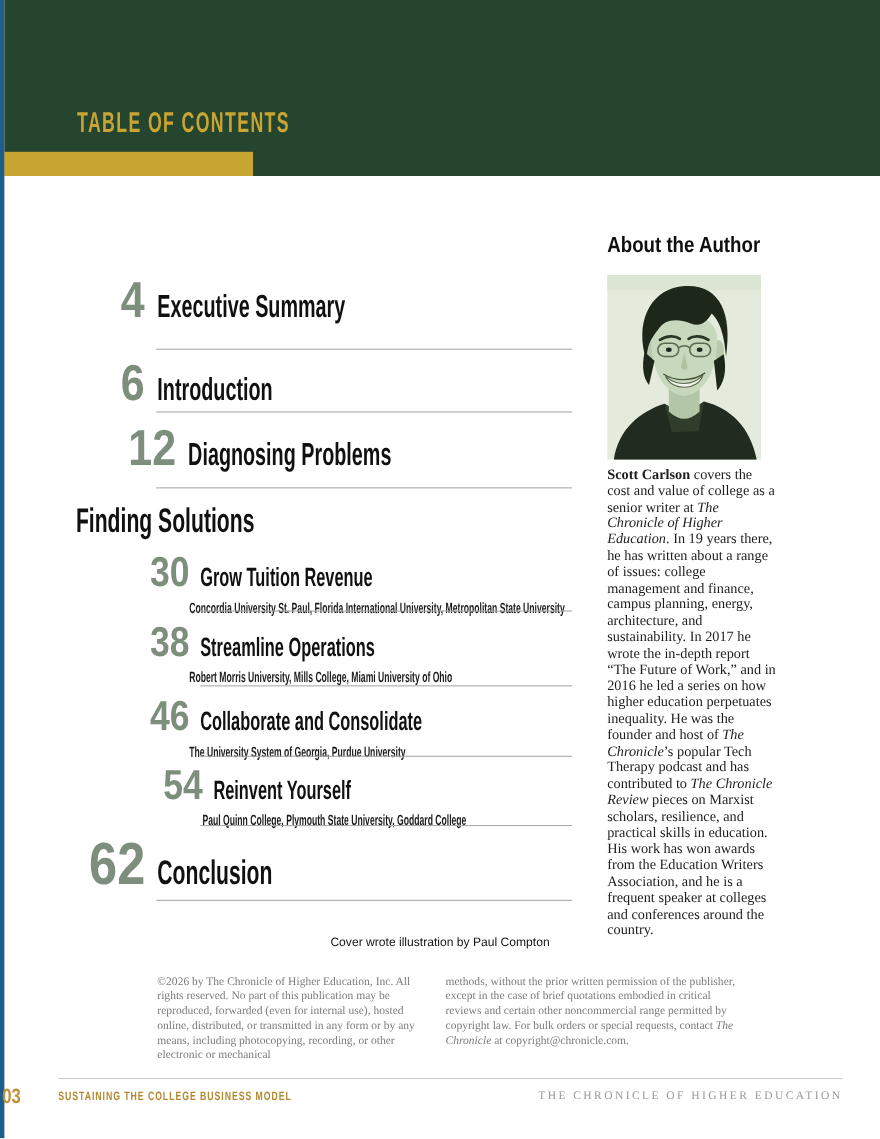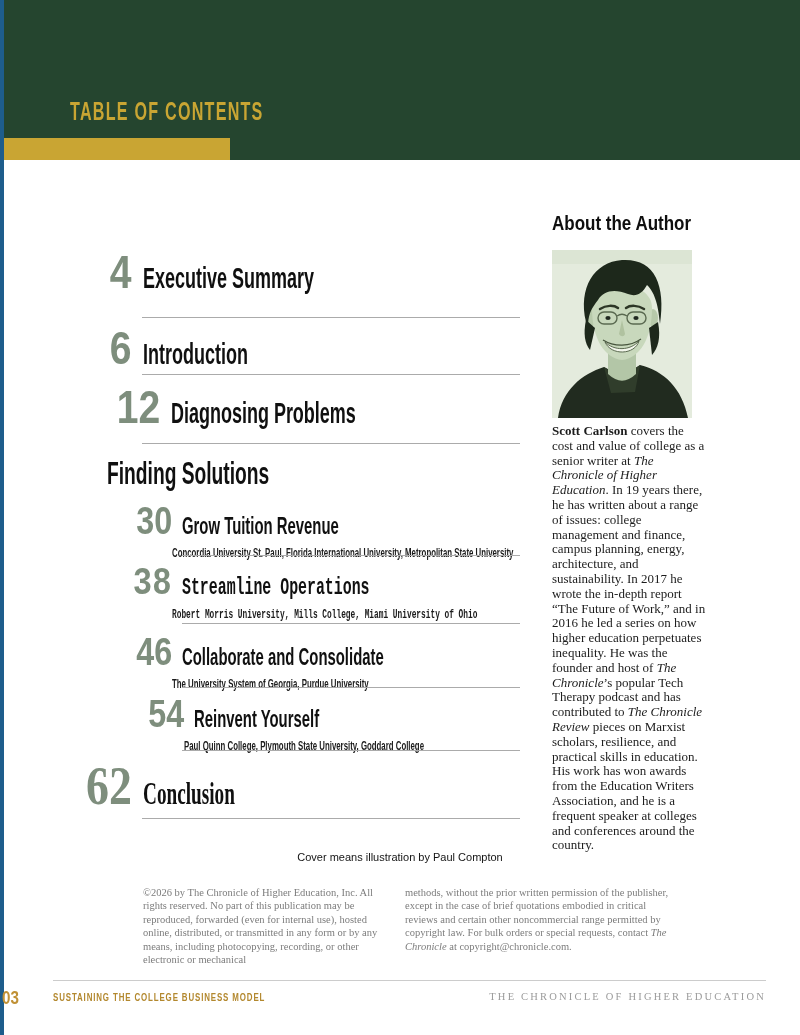--- a/index.html
+++ b/index.html
@@ -22,21 +22,21 @@
   .toc-entry .num .cond{transform:scaleX(0.85);transform-origin:100% 50%;}
   .ttl{font-weight:700;color:#101010;line-height:1;white-space:nowrap;}
   .sub-line{font-weight:700;color:#1b1b1b;line-height:1;margin-top:8px;font-size:13.5px;white-space:nowrap;}
   .sub-line .cond{transform:scaleX(0.58);}
   .k-main .num{width:132px;font-size:46px;}
   .k-main .ttl{font-size:29px;margin-left:11px;}
   .k-sub .num{width:172px;font-size:38px;}
   .k-sub .ttl{font-size:24px;margin-left:10px;}
   .k-large .num{width:132px;font-size:54px;}
   .k-large .ttl{font-size:31px;margin-left:11px;}
-  .k-section{padding-left:107px;align-items:center;}
+  .k-section{padding-left:69px;align-items:center;}
   .k-section .ttl{font-size:31px;}
   .toc-div{position:absolute;height:1px;background:#ababab;}
   
   .author-heading{position:absolute;left:552px;top:213px;margin:0;font-size:20px;font-weight:700;
         color:#0f0f0f;line-height:1;white-space:nowrap;}
   .author-heading .cond{transform:scaleX(0.85);}
   .author-photo{position:absolute;left:552px;top:250px;width:140px;height:168px;}
   .bio{position:absolute;left:552px;top:424px;width:155px;margin:0;
        font-family:"Liberation Serif",serif;font-size:13px;line-height:14.8px;color:#1c1c1c;}
   
@@ -96,21 +96,21 @@
         </div>
       </div>
       <div class="toc-entry k-sub" style="top: 502px;">
         <span class="num"><span class="cond">30</span></span>
         <div>
           <div class="ttl"><span class="cond">Grow Tuition Revenue</span></div>
           <div class="sub-line"><span class="cond">Concordia University St. Paul, Florida International University, Metropolitan State University</span></div>
         </div>
       </div>
       <div class="toc-div" style="top: 555px; left: 182px; width: 338px;"></div>
-      <div class="toc-entry k-sub" style="top: 565px; font-family: Liberation Mono, monospace;">
+      <div class="toc-entry k-sub" style="top: 565px;">
         <span class="num"><span class="cond">38</span></span>
         <div>
           <div class="ttl"><span class="cond">Streamline Operations</span></div>
           <div class="sub-line"><span class="cond">Robert Morris University, Mills College, Miami University of Ohio</span></div>
         </div>
       </div>
       <div class="toc-div" style="top: 623px; left: 182px; width: 338px;"></div>
       <div class="toc-entry k-sub" style="top: 633px;">
         <span class="num"><span class="cond">46</span></span>
         <div>
@@ -120,21 +120,21 @@
       </div>
       <div class="toc-div" style="top: 687px; left: 182px; width: 338px;"></div>
       <div class="toc-entry k-sub" style="top: 695px; padding-left: 12px;">
         <span class="num"><span class="cond">54</span></span>
         <div>
           <div class="ttl"><span class="cond">Reinvent Yourself</span></div>
           <div class="sub-line"><span class="cond">Paul Quinn College, Plymouth State University, Goddard College</span></div>
         </div>
       </div>
       <div class="toc-div" style="top: 750px; left: 182px; width: 338px;"></div>
-      <div class="toc-entry k-large" style="top: 759px; font-family: Liberation Serif, serif;">
+      <div class="toc-entry k-large" style="top: 759px;">
         <span class="num"><span class="cond">62</span></span>
         <div>
           <div class="ttl"><span class="cond">Conclusion</span></div>
         </div>
       </div>
       <div class="toc-div" style="top: 818px; left: 142px; width: 378px;"></div>
     </div>
 
   <h2 class="author-heading"><span class="cond">About the Author</span></h2>
 
@@ -170,21 +170,21 @@
 
       <path d="M70,70 L67,84 C69,87 72,87 73,84 Z" fill="#b0c2a0"></path>
 
       <path d="M53,92 C62,101 78,101 87,91 C83,105 59,106 53,92 Z" fill="#f3f6ec" stroke="#5c6b51" stroke-width="1"></path>
       <path d="M51,90 C62,97 78,97 89,89" stroke="#46543c" stroke-width="1.2" fill="none"></path>
     </svg>
   </div>
 
   <p class="bio" id="author-bio"><span style="font-weight: bold;">Scott Carlson</span><span> covers the cost and value of college as a senior writer at </span><span style="font-style: italic;">The Chronicle of Higher Education</span><span>. In 19 years there, he has written about a range of issues: college management and finance, campus planning, energy, architecture, and sustainability. In 2017 he wrote the in-depth report “The Future of Work,” and in 2016 he led a series on how higher education perpetuates inequality. He was the founder and host of </span><span style="font-style: italic;">The Chronicle</span><span>’s popular Tech Therapy podcast and has contributed to </span><span style="font-style: italic;">The Chronicle Review</span><span> pieces on Marxist scholars, resilience, and practical skills in education. His work has won awards from the Education Writers Association, and he is a frequent speaker at colleges and conferences around the country.</span></p>
 
-  <p class="cover-credit">Cover means illustration by Paul Compton</p>
+  <p class="cover-credit">Cover wrote illustration by Paul Compton</p>
 
   <p class="copyright-col c1">©2026 by The Chronicle of Higher Education, Inc.  All rights reserved. No part of this publication may be reproduced, forwarded (even for internal use), hosted online, distributed, or transmitted in any form or by any means, including photocopying, recording, or other electronic or mechanical</p>
   <p class="copyright-col c2"><span>methods, without the prior written permission of the publisher, except in the case of brief quotations embodied in critical reviews and certain other noncommercial range permitted by copyright law. For bulk orders or special requests, contact </span><span style="font-style: italic;">The Chronicle</span><span> at copyright@chronicle.com.</span></p>
 
   <div class="footer-rule"></div>
   <div class="footer-left"><span class="cond">SUSTAINING THE COLLEGE BUSINESS MODEL</span></div>
   <div class="footer-page"><span class="cond">03</span></div>
   <div class="footer-right">THE CHRONICLE OF HIGHER EDUCATION</div>
 </div>
 

